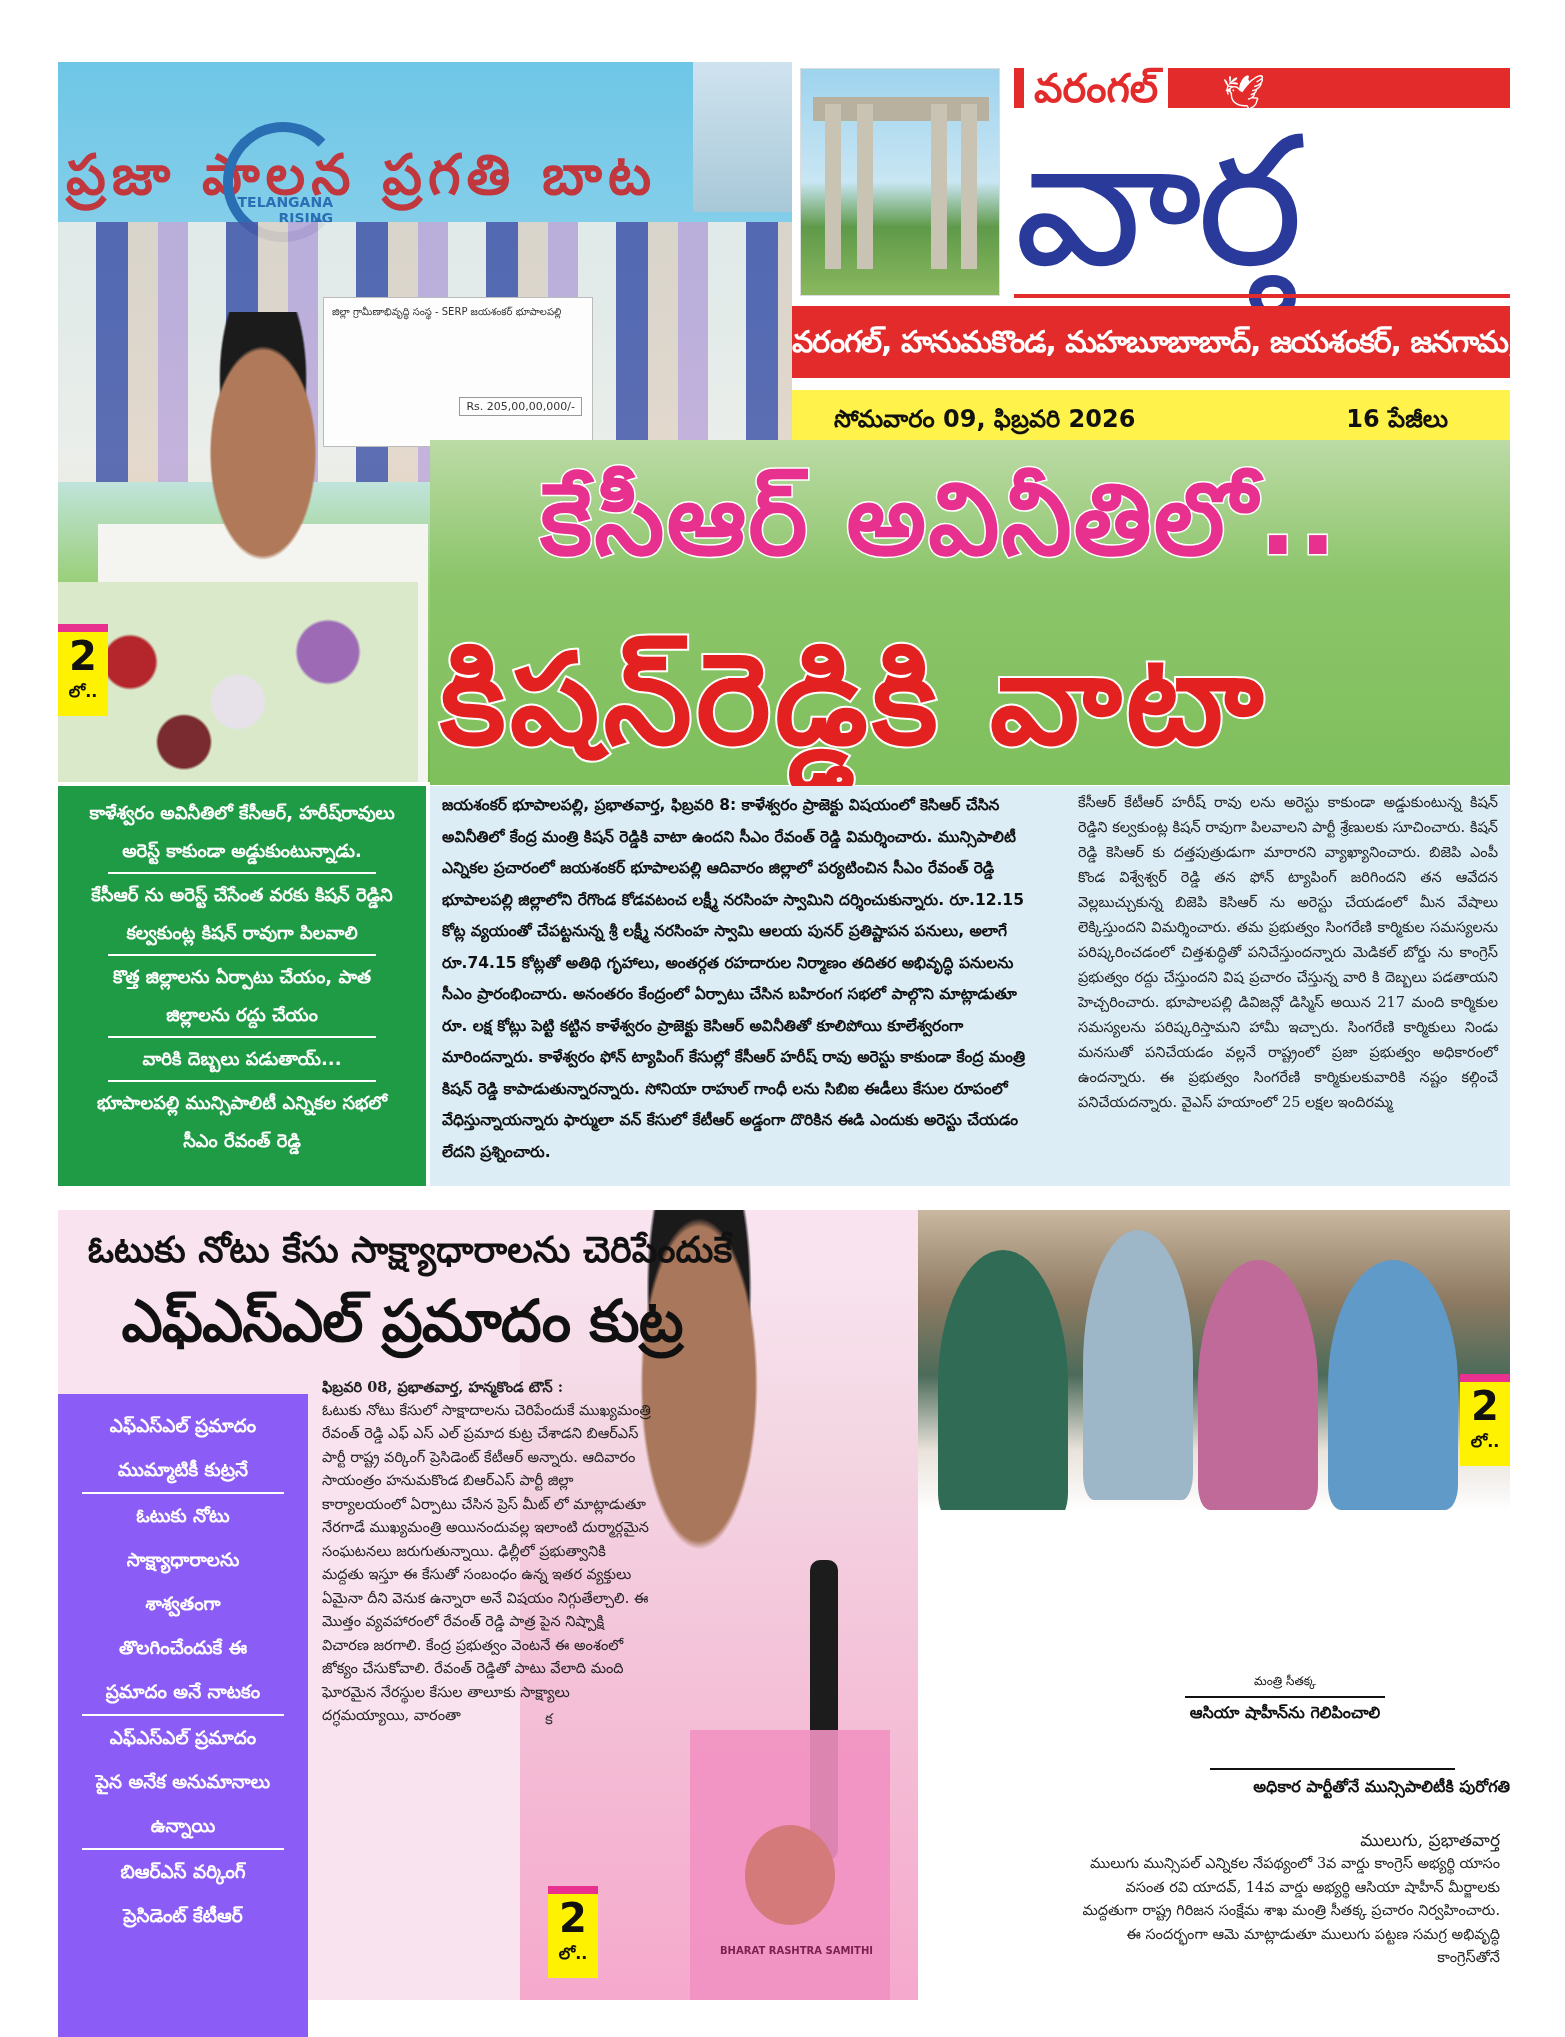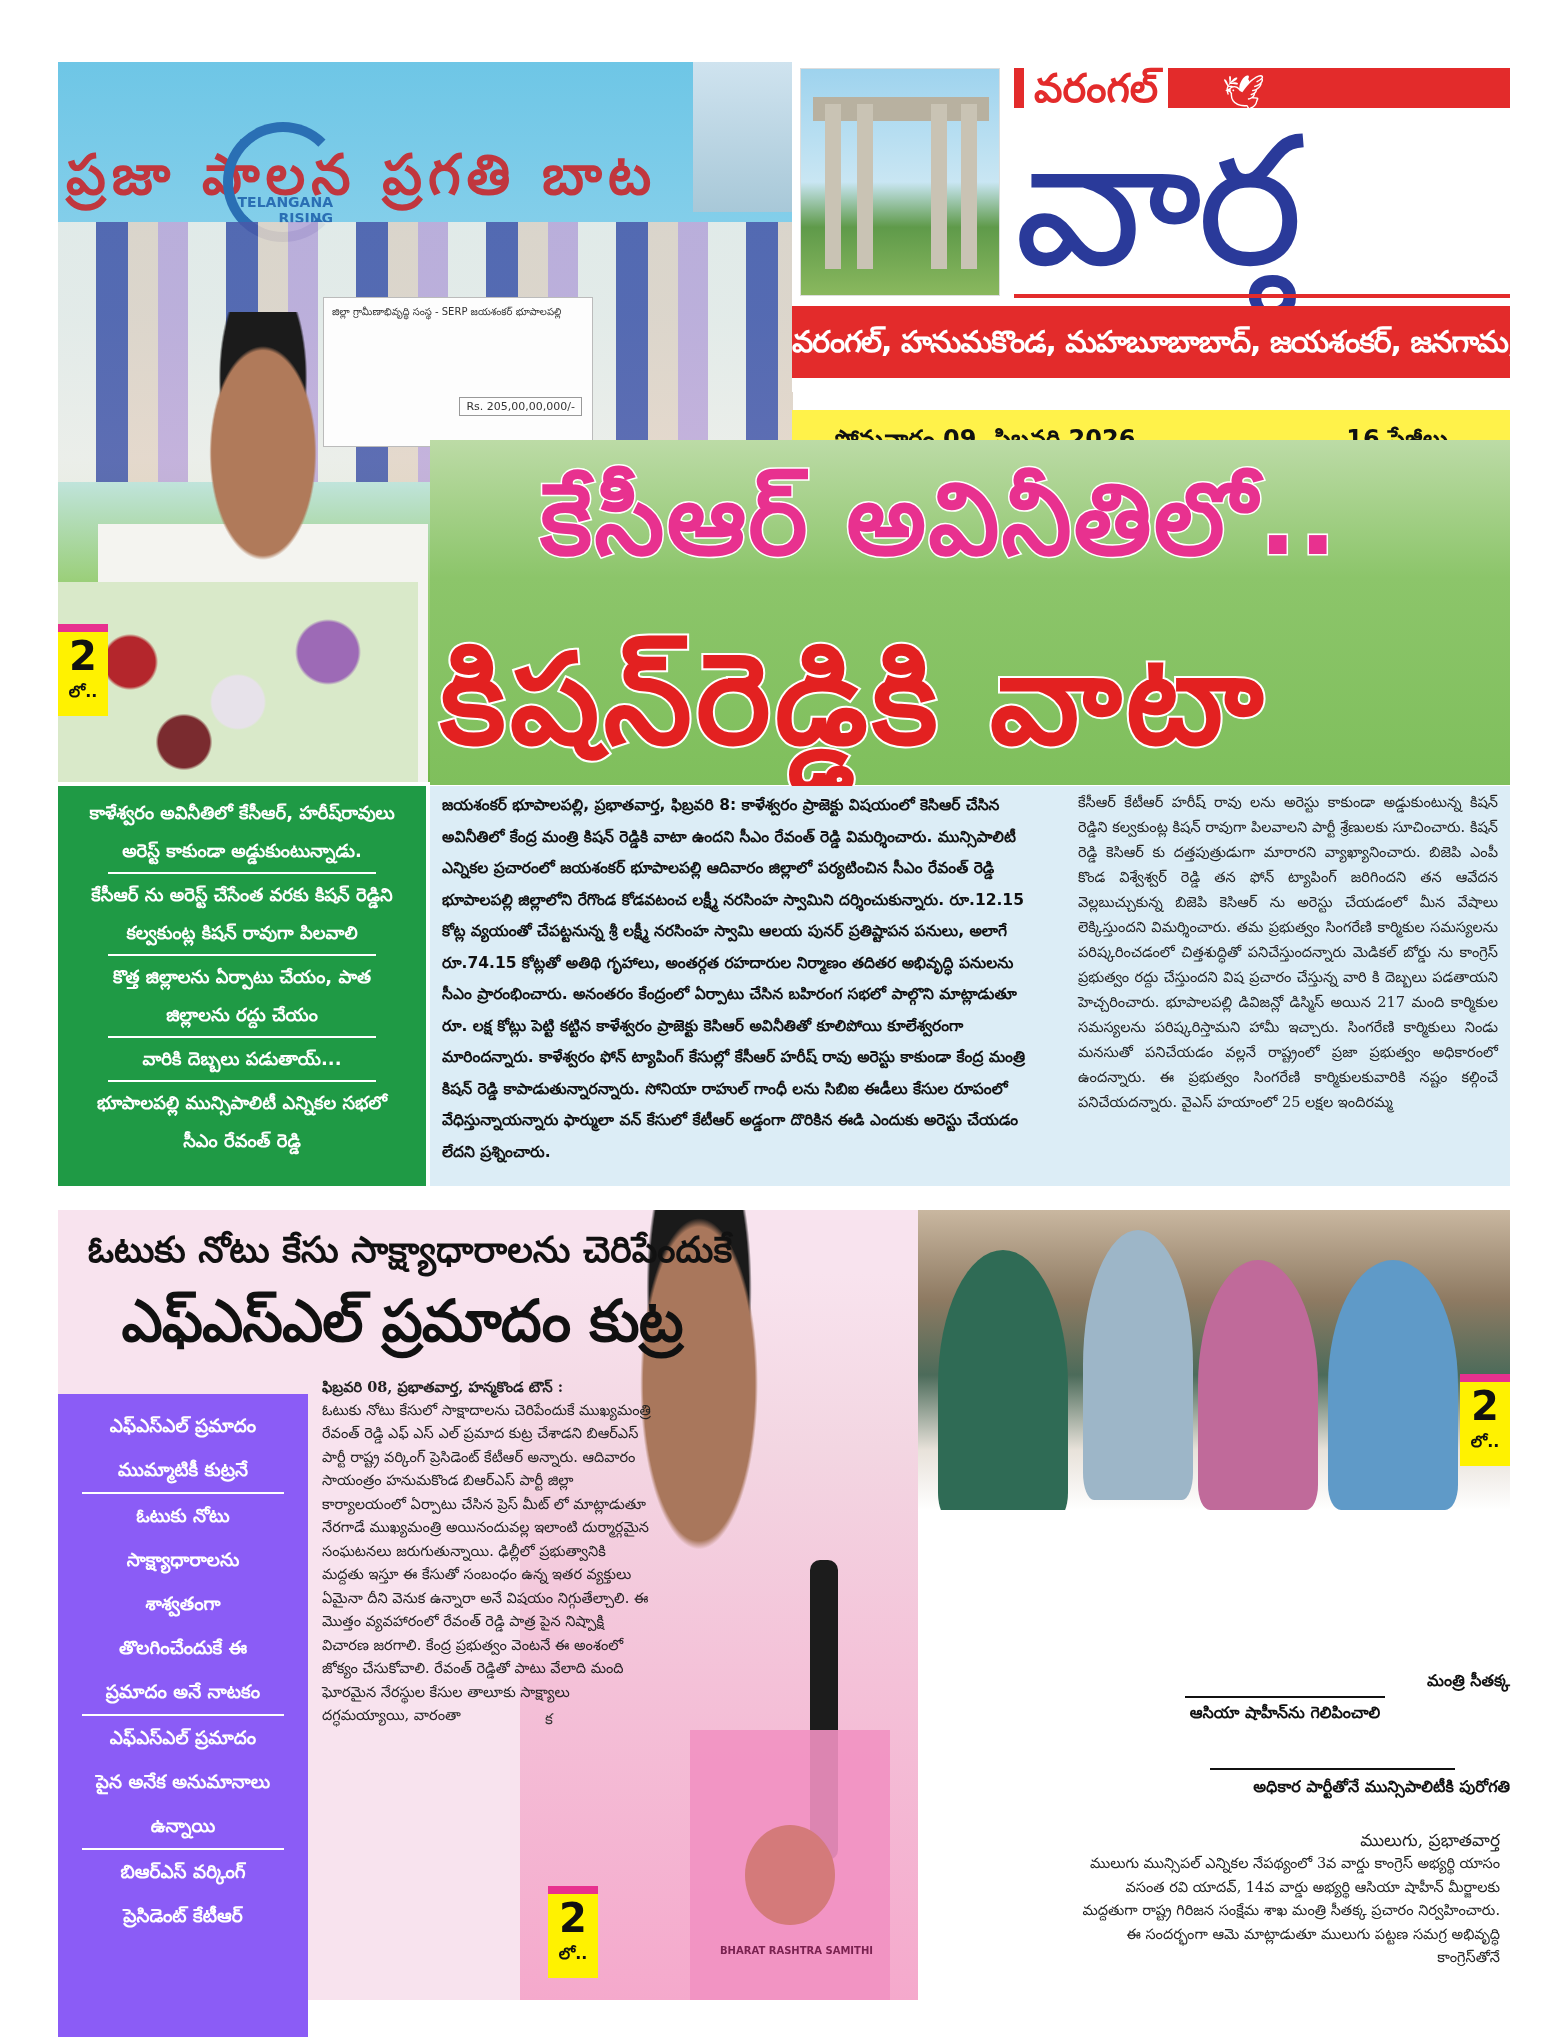--- a/index.html
+++ b/index.html
@@ -85,21 +85,21 @@
   .masthead .underline-bar {
     position: absolute; left: 222px; top: 232px; width: 496px; height: 4px; background: #e32b2b;
   }
   .masthead .districts-bar {
     position: absolute; left: 0; top: 244px; width: 718px; height: 72px; background: #e32b2b;
     color: #fff; font-size: 30px; font-weight: bold; line-height: 72px; text-align: center; white-space: nowrap;
     letter-spacing: -1px;
   }
   .date-bar {
     position: absolute; left: 792px; top: 390px; width: 718px; height: 58px; background: #fff24a;
-    font-weight: bold; font-size: 24px; color: #111; line-height: 58px; margin-top: 20px;
+    font-weight: bold; font-size: 24px; color: #111; line-height: 58px;
   }
   .date-bar .date { position: absolute; left: 42px; }
   .date-bar .pages { position: absolute; right: 62px; }
 
   .headline-area {
     position: absolute; left: 430px; top: 440px; width: 1080px; height: 345px;
     background: linear-gradient(180deg, #bcdba6 0%, #8cc56a 40%, #7fbf5c 100%);
   }
   .headline-1 {
     position: absolute; left: 540px; top: 455px; width: 960px;
@@ -182,21 +182,21 @@
     overflow: hidden;
   }
   .mulugu-photo .person { position: absolute; border-radius: 50% 50% 10% 10%; }
   .mulugu-headline {
     position: absolute; left: 960px; top: 1478px; width: 548px; text-align: right;
     font-size: 54px; font-weight: bold; color: #111; line-height: 78px;
   }
   .mulugu-sub {
     position: absolute; left: 1060px; top: 1666px; width: 450px; text-align: center; color: #111;
   }
-  .mulugu-sub .byline { font-size: 16px; font-weight: bold; line-height: 30px; text-align: right; }
+  .mulugu-sub .byline { font-size: 12px; font-weight: normal; line-height: 30px; }
   .mulugu-sub .rule { height: 2px; background: #111; margin: 0 auto; width: 200px; }
   .mulugu-sub .deck { font-size: 16px; font-weight: bold; line-height: 30px; }
   .mulugu-rule2 { position: absolute; left: 1210px; top: 1768px; width: 245px; height: 2px; background: #111; }
   .mulugu-kicker {
     position: absolute; left: 1160px; top: 1772px; width: 350px; text-align: right;
     font-size: 16px; font-weight: bold; line-height: 30px;
   }
   .mulugu-dateline {
     position: absolute; left: 1260px; top: 1827px; width: 240px; text-align: right;
     font-size: 17px; line-height: 26px; font-family: "DejaVu Serif", serif; color: #222;

